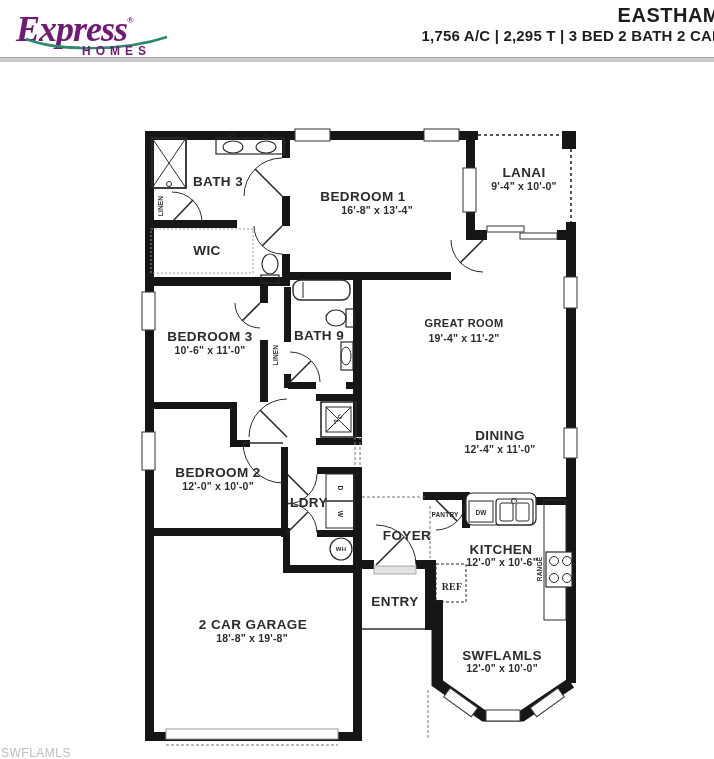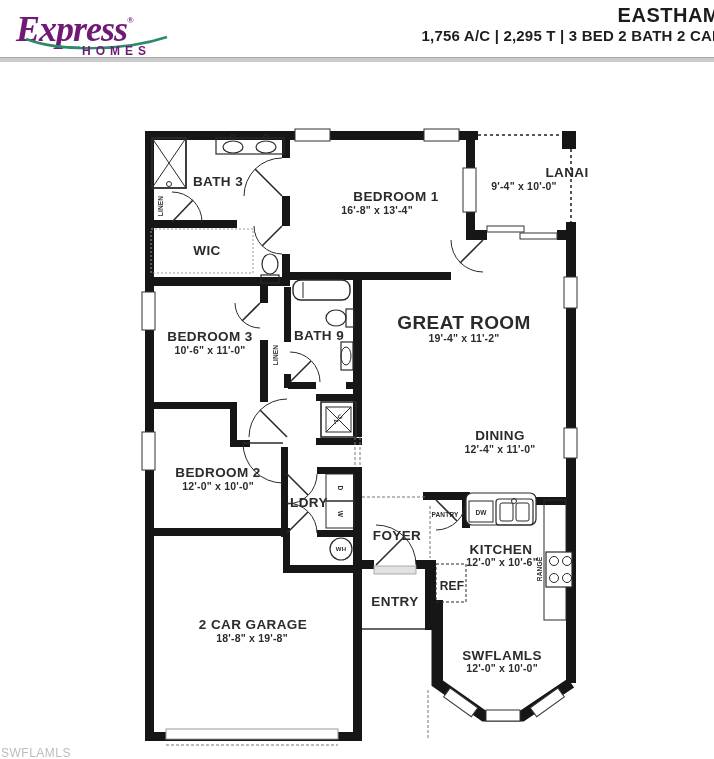--- a/index.html
+++ b/index.html
@@ -31,21 +31,21 @@
   .hdr-divider{
     position:absolute;left:0;top:57px;width:714px;height:4px;
     background:#cbcbcb;border-top:1px solid #a6a6a6;
   }
   
   .lbl{
     position:absolute;transform:translate(-50%,-50%);
     white-space:nowrap;color:#2b2b2b;font-weight:700;
   }
   .name{font-size:13.5px;letter-spacing:0.4px;}
-  .big{font-size:19px;}
+  .big{font-size:11px;}
   .dims{font-size:10.5px;letter-spacing:0.2px;}
   .tiny{font-size:6.5px;letter-spacing:0.2px;}
   .rot-ccw{transform:translate(-50%,-50%) rotate(-90deg);}
   .rot-cw{transform:translate(-50%,-50%) rotate(90deg);}
   .rot-diag{transform:translate(-50%,-50%) rotate(-45deg);}
   .watermark{
     position:absolute;left:1px;top:746px;font-size:12px;color:#bdbdbd;
     letter-spacing:0.5px;
   }
 </style>
@@ -300,24 +300,24 @@
 
       <rect x="374" y="566" width="42" height="8" fill="#e2e2e2" stroke="#9a9a9a" stroke-width="0.8"></rect>
       <line x1="362" y1="629" x2="425" y2="629" stroke="#333333" stroke-width="1.5"></line>
     </g>
   </svg>
 
   <div class="lbl name" style="left:218px;top:181px;">BATH 3</div>
   <div class="lbl name" style="left:207px;top:250px;">WIC</div>
   <div class="lbl tiny rot-ccw" style="left:160px;top:206px;">LINEN</div>
 
-  <div class="lbl name" style="left:396px;top:196px;">BEDROOM 1</div>
+  <div class="lbl name" style="left:363px;top:196px;">BEDROOM 1</div>
   <div class="lbl dims" style="left:377px;top:210px;">16'-8" x 13'-4"</div>
 
-  <div class="lbl name" style="left:524px;top:172px;margin-left:43px;">LANAI</div>
+  <div class="lbl name" style="left:524px;top:172px;">LANAI</div>
   <div class="lbl dims" style="left:524px;top:186px;">9'-4" x 10'-0"</div>
 
   <div class="lbl name big" style="left:464px;top:323px;">GREAT ROOM</div>
   <div class="lbl dims" style="left:464px;top:338px;">19'-4" x 11'-2"</div>
 
   <div class="lbl name" style="left:210px;top:336px;">BEDROOM 3</div>
   <div class="lbl dims" style="left:210px;top:350px;">10'-6" x 11'-0"</div>
 
   <div class="lbl name" style="left:319px;top:335px;">BATH 9</div>
   <div class="lbl tiny rot-ccw" style="left:275px;top:355px;">LINEN</div>
@@ -327,28 +327,28 @@
 
   <div class="lbl name" style="left:218px;top:472px;">BEDROOM 2</div>
   <div class="lbl dims" style="left:218px;top:486px;">12'-0" x 10'-0"</div>
 
   <div class="lbl name" style="left:309px;top:502px;">LDRY</div>
   <div class="lbl tiny rot-cw" style="left:340px;top:488px;">D</div>
   <div class="lbl tiny rot-cw" style="left:340px;top:514px;">W</div>
   <div class="lbl tiny" style="left:341px;top:549px;font-size:6px;">WH</div>
   <div class="lbl tiny rot-diag" style="left:338px;top:419px;font-size:6px;">A/C</div>
 
-  <div class="lbl name" style="left:397px;top:535px;">FOYER</div>
+  <div class="lbl name" style="left:397px;top:535px;padding-left:20px;">FOYER</div>
   <div class="lbl name" style="left:395px;top:601px;text-align:right;">ENTRY</div>
 
   <div class="lbl name" style="left:501px;top:549px;text-align:right;">KITCHEN</div>
   <div class="lbl dims" style="left:502px;top:562px;">12'-0" x 10'-6"</div>
   <div class="lbl tiny" style="left:445px;top:514px;">PANTRY</div>
   <div class="lbl tiny" style="left:481px;top:512px;">DW</div>
-  <div class="lbl tiny" style="left:452px;top:586px;font-size:12px;">REF</div>
+  <div class="lbl tiny" style="left:452px;top:586px;font-size:10px;font-family:Liberation Serif, serif;">REF</div>
   <div class="lbl tiny rot-ccw" style="left:539px;top:569px;">RANGE</div>
 
   <div class="lbl name" style="left:253px;top:624px;">2 CAR GARAGE</div>
   <div class="lbl dims" style="left:252px;top:638px;">18'-8" x 19'-8"</div>
 
   <div class="lbl name" style="left:502px;top:655px;">SWFLAMLS</div>
   <div class="lbl dims" style="left:502px;top:668px;">12'-0" x 10'-0"</div>
 
   <div class="watermark">SWFLAMLS</div>
 </div>

